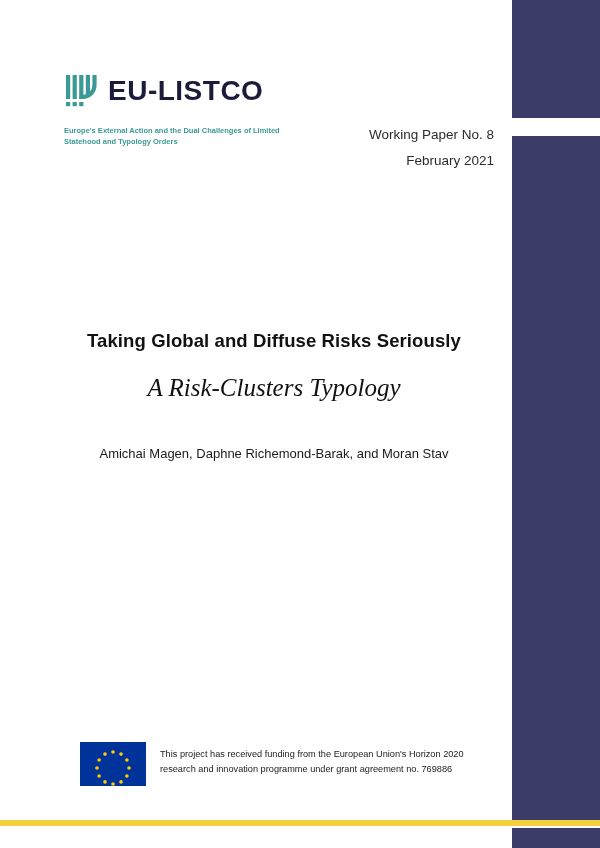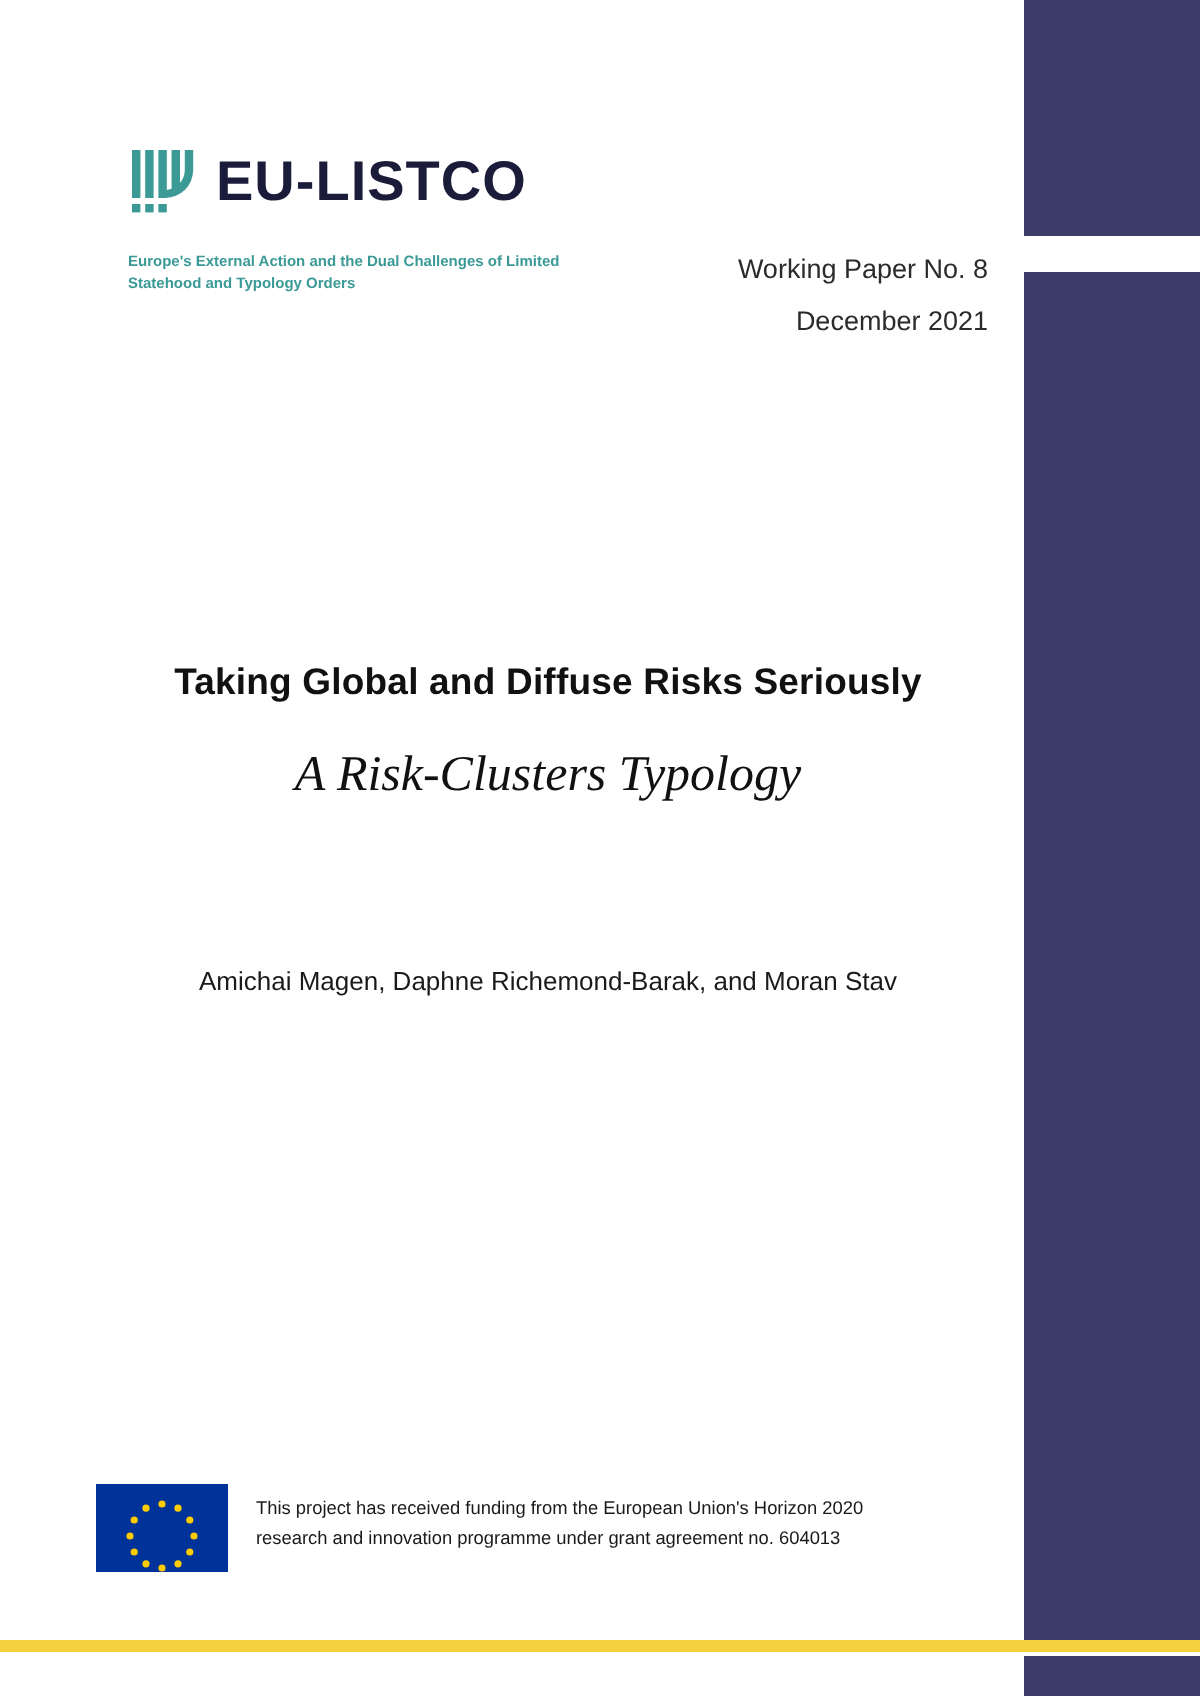--- a/index.html
+++ b/index.html
@@ -127,29 +127,29 @@
     letter-spacing: 0.1px;
   }
   .doc-subtitle {
     margin-top: 22px;
     font-family: "Liberation Serif", serif;
     font-style: italic;
     font-size: 25px;
     color: #111111;
   }
   .doc-authors {
-    margin-top: 81px;
+    margin-top: 44px;
     font-size: 13px;
     color: #1a1a1a;
   }
 
   
   .funding {
     position: absolute;
-    left: 48px;
+    left: 80px;
     top: 742px;
     width: 430px;
     display: flex;
     align-items: flex-start;
     gap: 14px;
   }
   .eu-flag {
     width: 66px;
     height: 44px;
     flex: 0 0 auto;
@@ -193,21 +193,21 @@
             </g>
           </svg>
         </span>
         <span class="logo-word">EU-LISTCO</span>
       </div>
       <div class="logo-tagline">Europe's External Action and the Dual Challenges of Limited Statehood and Typology Orders</div>
     </div>
 
     <div class="paper-meta">
       <div>Working Paper No. 8</div>
-      <div>December 2021</div>
+      <div>February 2021</div>
     </div>
 
   </div>
 
   <div class="title-block">
     <div class="doc-title">Taking Global and Diffuse Risks Seriously</div>
     <div class="doc-subtitle">A Risk-Clusters Typology</div>
     <div class="doc-authors">Amichai Magen, Daphne Richemond-Barak, and Moran Stav</div>
   </div>
 
@@ -226,17 +226,17 @@
           <circle cx="25" cy="39.9" r="1.8"></circle>
           <circle cx="19.1" cy="34" r="1.8"></circle>
           <circle cx="17" cy="26" r="1.8"></circle>
           <circle cx="19.1" cy="18" r="1.8"></circle>
           <circle cx="25" cy="12.1" r="1.8"></circle>
         </g>
       </svg>
     </span>
     <span class="funding-text">
       <span>This project has received funding from the European Union's Horizon 2020</span><br>
-      <span>research and innovation programme under grant agreement no. 604013</span>
+      <span>research and innovation programme under grant agreement no. 769886</span>
     </span>
   </div>
 
 </div>
 
 </body></html>

